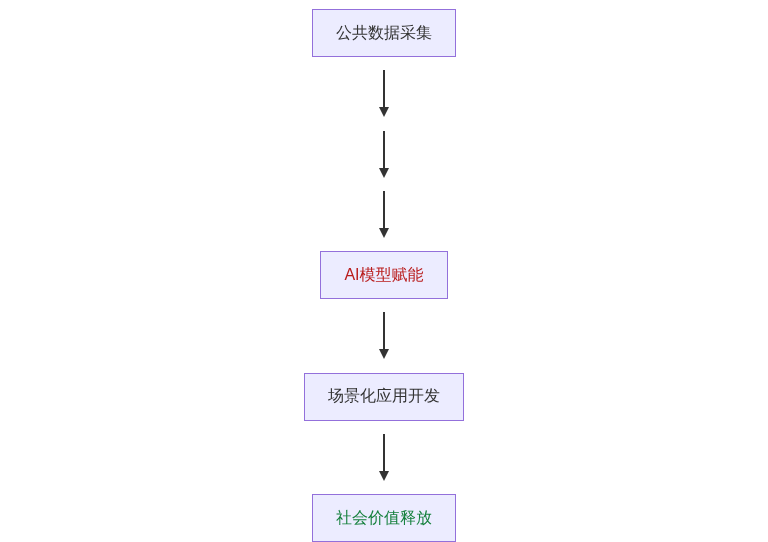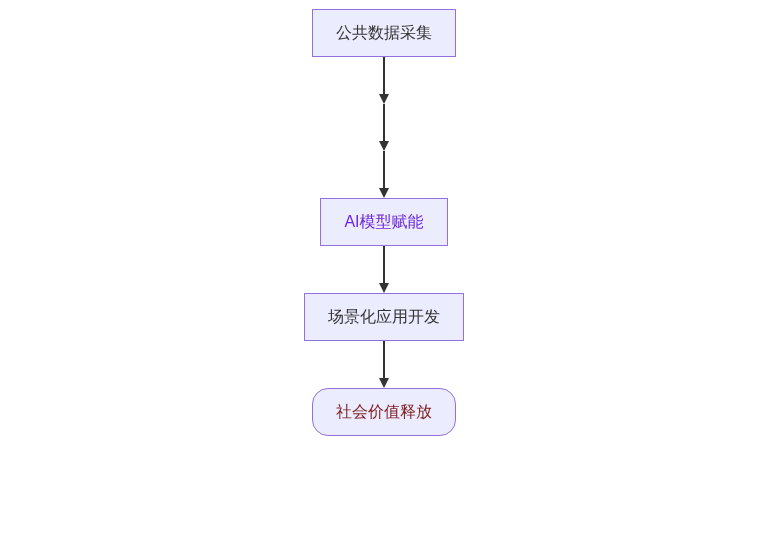--- a/index.html
+++ b/index.html
@@ -10,20 +10,21 @@
     font-family: "Liberation Sans", "DejaVu Sans", sans-serif;
     overflow: hidden;
   }
   .flowchart {
     width: 768px;
     height: 542px;
     display: flex;
     flex-direction: column;
     align-items: center;
     padding-top: 9px;
+    justify-content: space-between;
   }
   .flow-node {
     height: 48px;
     min-width: 120px;
     padding: 0 23px;
     background: #ECECFF;
     border: 1px solid #9370DB;
     display: flex;
     align-items: center;
     justify-content: center;
@@ -72,35 +73,35 @@
     <div class="line" style="background: rgb(51, 51, 51);"></div>
     <div class="arrowhead" style="border-top-color: rgb(51, 51, 51);"></div>
   </div>
 
 
   <div class="connector">
     <div class="line" style="background: rgb(51, 51, 51);"></div>
     <div class="arrowhead" style="border-top-color: rgb(51, 51, 51);"></div>
   </div>
 
-  <div class="flow-node" style="background: rgb(236, 236, 255); border-color: rgb(147, 112, 219); color: #6d28d9;">
+  <div class="flow-node" style="background: rgb(236, 236, 255); border-color: rgb(147, 112, 219); color: #b91c1c;">
     <span>AI模型赋能</span>
   </div>
 
   <div class="connector">
     <div class="line" style="background: rgb(51, 51, 51);"></div>
     <div class="arrowhead" style="border-top-color: rgb(51, 51, 51);"></div>
   </div>
 
   <div class="flow-node" style="background: rgb(236, 236, 255); border-color: rgb(147, 112, 219); color: rgb(51, 51, 51);">
     <span>场景化应用开发</span>
   </div>
 
   <div class="connector">
     <div class="line" style="background: rgb(51, 51, 51);"></div>
     <div class="arrowhead" style="border-top-color: rgb(51, 51, 51);"></div>
   </div>
 
-  <div class="flow-node" style="background: rgb(236, 236, 255); border-color: rgb(147, 112, 219); color: #7f1d1d; border-radius: 16px;">
+  <div class="flow-node" style="background: rgb(236, 236, 255); border-color: rgb(147, 112, 219); color: #15803d;">
     <span>社会价值释放</span>
   </div>
 
 </div>
 
 </body></html>

